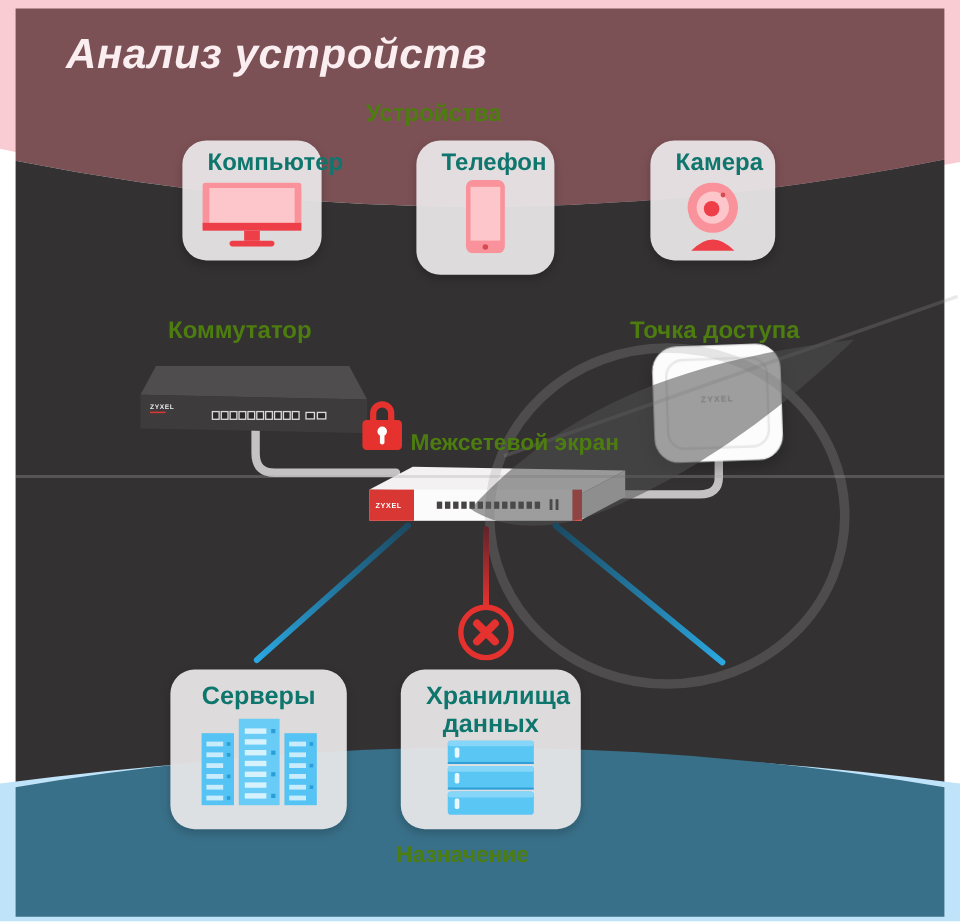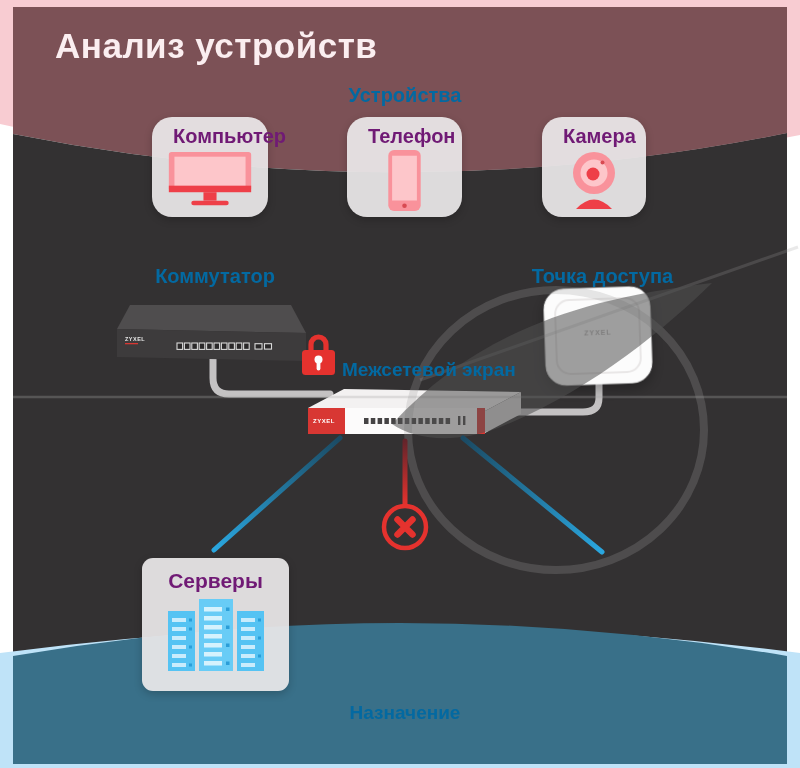--- a/index.html
+++ b/index.html
@@ -2,28 +2,28 @@
 <html><head>
 <meta charset="utf-8">
 <style>
   html,body{margin:0;padding:0;background:#fff;}
   .stage{position:relative;width:800px;height:768px;overflow:hidden;
          font-family:"Liberation Sans",sans-serif;}
   .stage svg.layer, .stage .layer{position:absolute;left:0;top:0;}
   .z0{z-index:0;} .z2{z-index:2;} .z3{z-index:3;}
 
   .abs{position:absolute;}
-  .lbl{font-weight:bold;color:#0369a1;text-align:center;}
+  .lbl{font-weight:bold;color:#4d7c0f;}
   .title{left:55px;top:26px;font-size:35px;font-weight:bold;color:#fbeef0;
-         letter-spacing:.5px;z-index:4;}
+         letter-spacing:.5px;z-index:4;font-style:italic;}
   .sec-label{font-size:20px;z-index:4;}
 
   .card{position:absolute;border-radius:20px;background:rgba(236,233,234,.92);
         box-shadow:0 3px 8px rgba(0,0,0,.20);z-index:4;text-align:center;}
-  .card .card-label{font-weight:bold;color:#701a75;font-size:20px;margin-top:9px;
+  .card .card-label{font-weight:bold;color:#0f766e;font-size:20px;margin-top:9px;
         line-height:1.08;padding:0 21px;}
   .dst-card .card-label{font-size:21px;margin-top:12px;}
   .card .icon-wrap{display:block;margin-top:4px;}
 
   .device{position:absolute;z-index:1;}
   .ap-shadow{filter:drop-shadow(0 5px 7px rgba(0,0,0,.28));transform:rotate(-2deg);}
 
   .watermark-text{left:16px;top:344px;font-size:118px;line-height:1;
         color:rgba(190,190,190,.26);letter-spacing:-4px;z-index:2;white-space:nowrap;}
   .fw-label{left:342px;top:347px;font-size:19px;margin-top:12px;}
@@ -149,21 +149,21 @@
     <span class="icon-wrap">
       <svg width="84" height="58" viewBox="0 0 88 62">
         <rect x="0" y="0" width="88" height="42" rx="3" fill="#f9929b"></rect>
         <rect x="6" y="5" width="76" height="32" fill="#fdc6ca"></rect>
         <rect x="0" y="36" width="88" height="7" fill="#ee3f48"></rect>
         <rect x="37" y="43" width="14" height="9" fill="#ee3f48"></rect>
         <rect x="24" y="52" width="40" height="5" rx="2.5" fill="#ee3f48"></rect>
       </svg>
     </span>
   </div>
-  <div class="card dev-card" style="left:347px;top:117px;width:115px;height:100px;">
+  <div class="card dev-card" style="left:347px;top:117px;width:115px;height:112px;">
     <div class="card-label">Телефон</div>
     <span class="icon-wrap" style="margin-top:2px;">
       <svg width="33" height="61" viewBox="0 0 34 64">
         <rect x="0" y="0" width="34" height="64" rx="6" fill="#f9929b"></rect>
         <rect x="4" y="6" width="26" height="47" fill="#fdc6ca"></rect>
         <circle cx="17" cy="58.5" r="2.4" fill="#d84a52"></circle>
       </svg>
     </span>
   </div>
   <div class="card dev-card" style="left:542px;top:117px;width:104px;height:100px;">
@@ -172,21 +172,21 @@
       <svg width="44" height="58" viewBox="0 0 44 58">
         <path d="M4,57 Q22,38 40,57 Z" fill="#ee3f48"></path>
         <circle cx="22" cy="21" r="21" fill="#f9929b"></circle>
         <circle cx="22" cy="21" r="13.5" fill="#fdc6ca"></circle>
         <circle cx="21" cy="22" r="6.5" fill="#ee3f48"></circle>
         <circle cx="30.5" cy="10.5" r="2" fill="#d84a52"></circle>
       </svg>
     </span>
   </div>
 
-  <div class="card dst-card" style="left:142px;top:558px;width:147px;height:133px;border-radius:11px;">
+  <div class="card dst-card" style="left:142px;top:558px;width:147px;height:133px;">
     <div class="card-label">Серверы</div>
     <span class="icon-wrap">
       <svg width="100" height="76" viewBox="0 0 100 76">
         <rect x="2" y="14" width="27" height="60" fill="#55c3f3"></rect>
         <rect x="71" y="14" width="27" height="60" fill="#55c3f3"></rect>
         <g fill="#c9ecfc">
           <rect x="6" y="21" width="14" height="4"></rect>
             <rect x="6" y="30" width="14" height="4"></rect>
           <rect x="6" y="39" width="14" height="4"></rect>
             <rect x="6" y="48" width="14" height="4"></rect>
@@ -220,14 +220,38 @@
         </g>
         <g fill="#2b9ed8">
           <rect x="60" y="10.5" width="3.5" height="3.5"></rect>
             <rect x="60" y="28.5" width="3.5" height="3.5"></rect>
           <rect x="60" y="46.5" width="3.5" height="3.5"></rect>
             <rect x="60" y="64.5" width="3.5" height="3.5"></rect>
         </g>
       </svg>
     </span>
   </div>
+  <div class="card dst-card" style="left:334px;top:558px;width:150px;height:133px;">
+    <div class="card-label">Хранилища данных</div>
+    <span class="icon-wrap" style="margin-top:2px;">
+      <svg width="76" height="64" viewBox="0 0 76 66">
+        <g>
+          <rect x="1" y="0" width="74" height="20" rx="3" fill="#5ac6f4"></rect>
+          <rect x="1" y="0" width="74" height="5" rx="2.5" fill="#85d6f8"></rect>
+          <rect x="7" y="6" width="4" height="9" rx="1.5" fill="#e8f8ff"></rect>
+          <rect x="1" y="18.5" width="74" height="1.8" fill="#2f9fd6"></rect>
+        </g>
+        <g transform="translate(0,22)">
+          <rect x="1" y="0" width="74" height="20" rx="3" fill="#5ac6f4"></rect>
+          <rect x="1" y="0" width="74" height="5" rx="2.5" fill="#85d6f8"></rect>
+          <rect x="7" y="6" width="4" height="9" rx="1.5" fill="#e8f8ff"></rect>
+          <rect x="1" y="18.5" width="74" height="1.8" fill="#2f9fd6"></rect>
+        </g>
+        <g transform="translate(0,44)">
+          <rect x="1" y="0" width="74" height="20" rx="3" fill="#5ac6f4"></rect>
+          <rect x="1" y="0" width="74" height="5" rx="2.5" fill="#85d6f8"></rect>
+          <rect x="7" y="6" width="4" height="9" rx="1.5" fill="#e8f8ff"></rect>
+        </g>
+      </svg>
+    </span>
+  </div>
 
 </div>
 
 </body></html>

